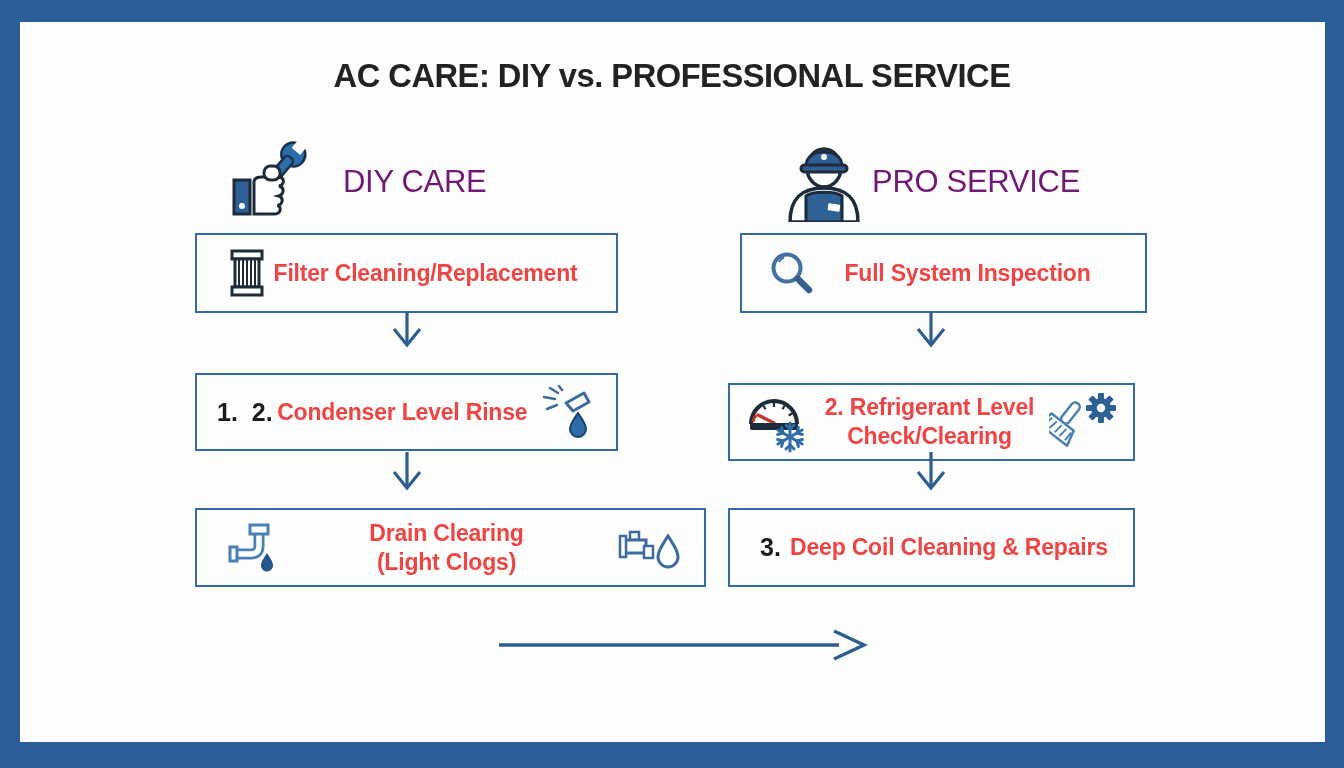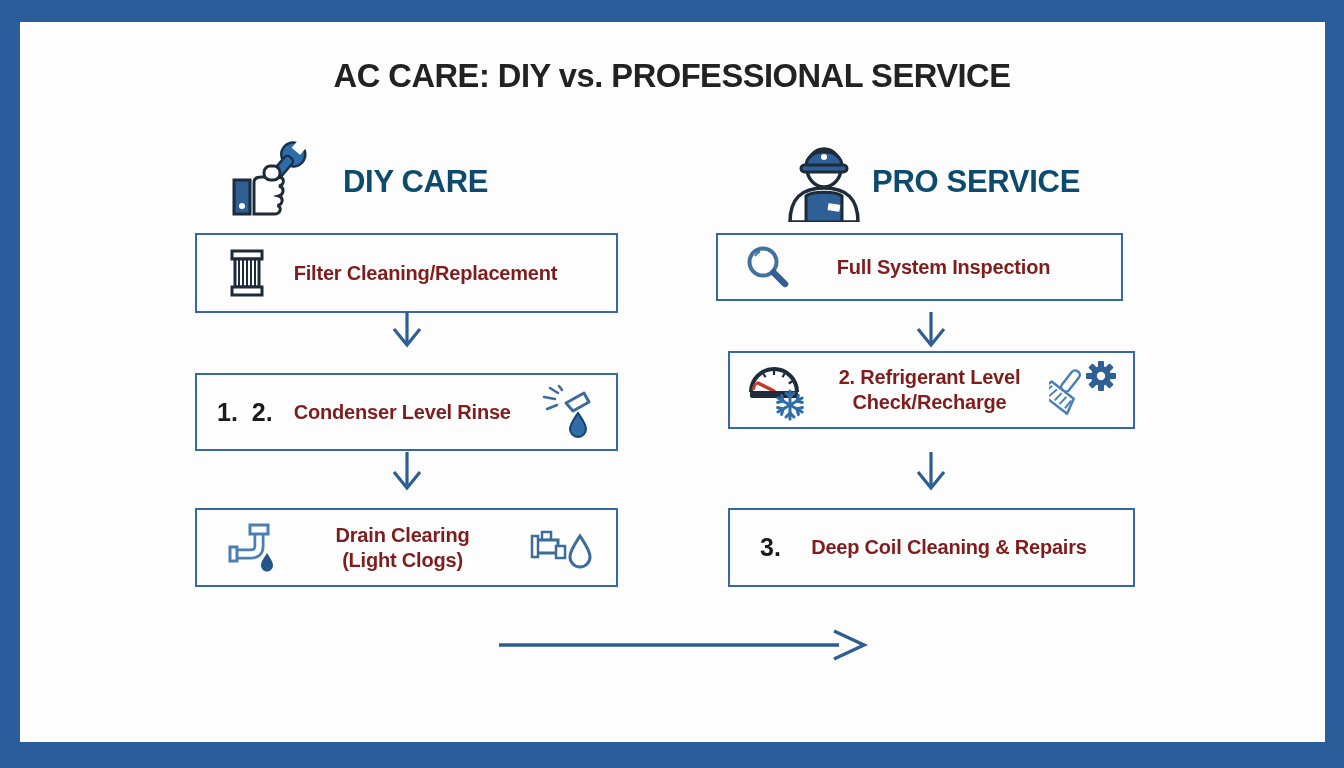--- a/index.html
+++ b/index.html
@@ -11,30 +11,30 @@
     position:absolute;inset:0;z-index:20;pointer-events:none;
     border-style:solid;border-color:#2a5d99;
     border-width:22px 19px 26px 20px;
   }
   .title{
     position:absolute;left:0;right:0;top:56px;margin:0;
     text-align:center;font-size:34px;font-weight:700;color:#222222;
     letter-spacing:-0.5px;transform:scaleX(0.96);
   }
   .col-header-label{
-    position:absolute;font-size:31px;font-weight:700;color:#0c4a6e;
+    position:absolute;font-size:31px;font-weight:400;color:#701a75;
     letter-spacing:-0.3px;
   }
   .hdr-icon{position:absolute;}
   .box{
     position:absolute;background:#fdfdfd;border:2.5px solid #3768a1;
     display:flex;align-items:center;box-sizing:border-box;
   }
   .box-label{
-    flex:1;text-align:center;font-size:20px;font-weight:700;color:#7f1d1d;
+    flex:1;text-align:center;font-size:23px;font-weight:700;color:#ef4444;
     line-height:1.25;letter-spacing:-0.2px;
   }
   .nums{
     font-size:25px;font-weight:700;color:#1b1b1b;white-space:pre;
   }
   .arrow{position:absolute;}
   .footer-label{
     position:absolute;left:0;right:0;top:666px;text-align:center;
     font-size:25px;font-weight:700;color:#1d1d1d;letter-spacing:-0.2px;
   }
@@ -93,51 +93,51 @@
       <g stroke="#3c6b9d" stroke-width="2.5" stroke-linecap="round">
         <line x1="26" y1="10" x2="18" y2="5"></line>
         <line x1="23" y1="16" x2="12" y2="14"></line>
         <line x1="25" y1="22" x2="15" y2="26"></line>
         <line x1="30" y1="7" x2="27" y2="3"></line>
       </g>
       <path d="M46,30 C42,36 38,41 38,46 C38,50.4 41.6,54 46,54 C50.4,54 54,50.4 54,46 C54,41 50,36 46,30 Z" fill="#2e6da8" stroke="#17406e" stroke-width="2"></path>
     </svg>
   </div>
 
-  <div class="box" style="left:195px;top:508px;width:423px;height:79px">
+  <div class="box" style="left:195px;top:508px;width:511px;height:79px">
     <svg class="ic" style="margin-left:24px" width="54" height="56" viewBox="0 0 54 56">
       <path d="M38,14 L38,26 Q38,34 30,34 L15,34" stroke="#4a7fb5" stroke-width="11" fill="none"></path>
       <path d="M38,14 L38,26 Q38,34 30,34 L15,34" stroke="#ffffff" stroke-width="5.5" fill="none"></path>
       <rect x="29" y="5" width="18" height="9" fill="#ffffff" stroke="#4a7fb5" stroke-width="3"></rect>
       <rect x="9" y="27" width="7" height="14" fill="#ffffff" stroke="#4a7fb5" stroke-width="3"></rect>
       <path d="M46,33 C43,38 40,41.5 40,45.5 C40,48.8 42.7,51.5 46,51.5 C49.3,51.5 52,48.8 52,45.5 C52,41.5 49,38 46,33 Z" fill="#24568c"></path>
     </svg>
     <span class="box-label">
         <span style="display:block">Drain Clearing</span>
         <span style="display:block">(Light Clogs)</span>
       </span>
     <svg class="ic" style="margin-right:20px" width="66" height="56" viewBox="0 0 66 56">
       <rect x="12" y="12" width="9" height="8" fill="#ffffff" stroke="#3c6b9d" stroke-width="2.5"></rect>
       <rect x="6" y="20" width="22" height="13" fill="#ffffff" stroke="#3c6b9d" stroke-width="3"></rect>
       <rect x="2" y="16" width="6" height="21" fill="#ffffff" stroke="#3c6b9d" stroke-width="2.5"></rect>
       <rect x="26" y="26" width="9" height="12" fill="#ffffff" stroke="#3c6b9d" stroke-width="2.5"></rect>
       <path d="M50,16 C45,24 40,30 40,37 C40,42.5 44.5,47 50,47 C55.5,47 60,42.5 60,37 C60,30 55,24 50,16 Z" fill="#ffffff" stroke="#3c6b9d" stroke-width="3"></path>
     </svg>
   </div>
 
-  <div class="box" style="left:716px;top:233px;width:407px;height:68px">
+  <div class="box" style="left:740px;top:233px;width:407px;height:80px">
     <svg class="ic" style="margin-left:26px" width="48" height="48" viewBox="0 0 48 48">
       <circle cx="19" cy="19" r="13.5" fill="none" stroke="#40719f" stroke-width="4"></circle>
       <path d="M11,13 A10,10 0 0 1 16,8.5" fill="none" stroke="#40719f" stroke-width="2"></path>
       <line x1="29.5" y1="29.5" x2="41" y2="41" stroke="#345f8e" stroke-width="6.5" stroke-linecap="round"></line>
     </svg>
     <span class="box-label" style="margin-right:26px">Full System Inspection</span>
   </div>
 
-  <div class="box" style="left:728px;top:351px;width:407px;height:78px">
+  <div class="box" style="left:728px;top:383px;width:407px;height:78px">
     <svg class="ic" style="margin-left:14px" width="66" height="62" viewBox="0 0 66 62">
       <path d="M7,33 A23,23 0 0 1 53,33" fill="#fdfdfd" stroke="#1d2b3a" stroke-width="4"></path>
       <g stroke="#1d2b3a" stroke-width="2.2">
         <line x1="44.7" y1="24.5" x2="48.2" y2="22.5"></line>
         <line x1="38.5" y1="18.3" x2="40.5" y2="14.8"></line>
         <line x1="30" y1="16" x2="30" y2="12"></line>
         <line x1="21.5" y1="18.3" x2="19.5" y2="14.8"></line>
       </g>
       <path d="M9,31 A22,22 0 0 1 12,24" fill="none" stroke="#c0392b" stroke-width="3"></path>
       <line x1="30" y1="32" x2="14" y2="24" stroke="#c0392b" stroke-width="3.5" stroke-linecap="round"></line>
@@ -150,21 +150,21 @@
         </g>
         <use href="#sf-arm" transform="rotate(60)"></use>
         <use href="#sf-arm" transform="rotate(120)"></use>
         <use href="#sf-arm" transform="rotate(180)"></use>
         <use href="#sf-arm" transform="rotate(240)"></use>
         <use href="#sf-arm" transform="rotate(300)"></use>
       </g>
     </svg>
     <span class="box-label">
         <span style="display:block">2. Refrigerant Level</span>
-        <span style="display:block">Check/Recharge</span>
+        <span style="display:block">Check/Clearing</span>
       </span>
     <svg class="ic" style="margin-right:14px" width="70" height="64" viewBox="0 0 70 64">
       <g transform="translate(6,16) rotate(38)" fill="#ffffff" stroke="#4a7fb5">
         <rect x="12" y="-16" width="9" height="24" rx="4" stroke-width="2.5"></rect>
         <path d="M2,8 L30,8 L34,24 L-2,24 Z" stroke-width="2.5" stroke-linejoin="round"></path>
         <g stroke-width="2">
           <line x1="5" y1="11" x2="3" y2="21"></line>
           <line x1="11" y1="11" x2="9" y2="21"></line>
           <line x1="17" y1="11" x2="16" y2="21"></line>
           <line x1="23" y1="11" x2="22" y2="21"></line>

